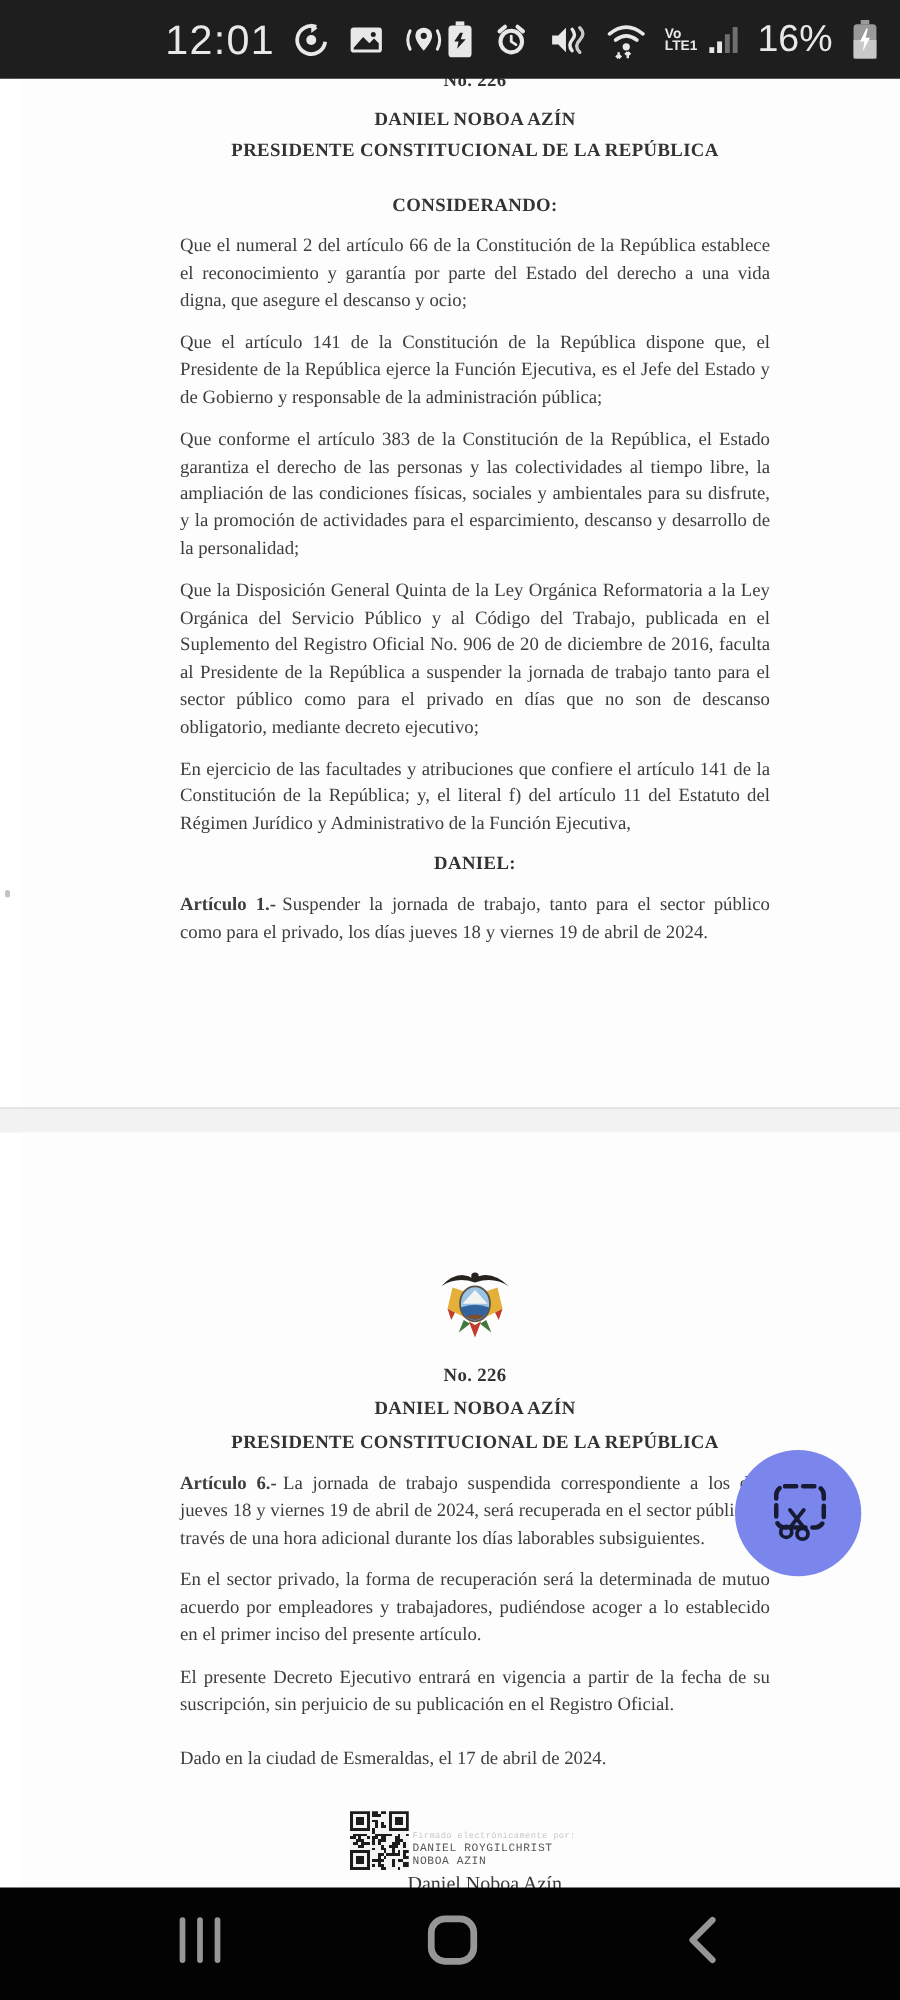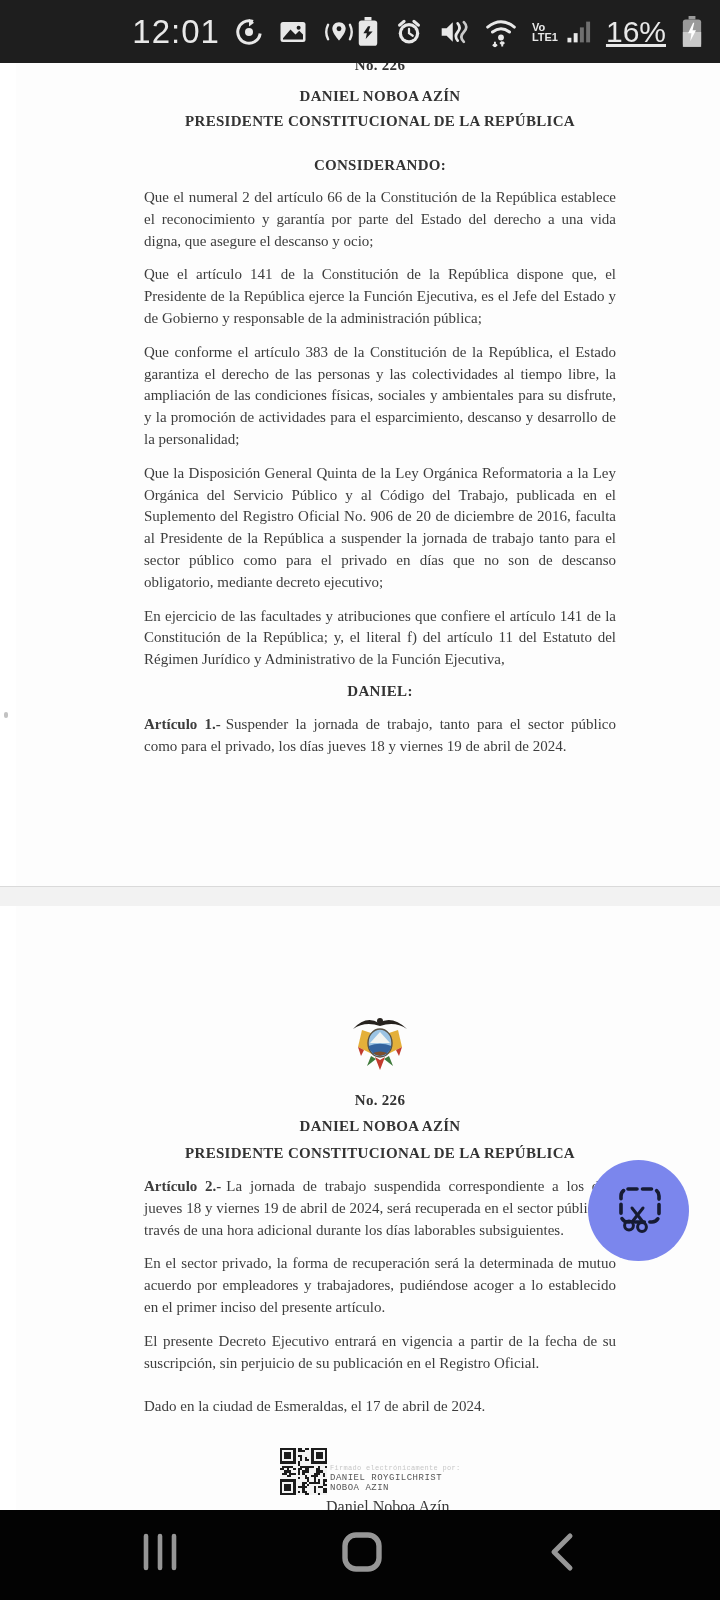--- a/index.html
+++ b/index.html
@@ -13,21 +13,21 @@
   .status-bar{
     position:absolute;top:0;left:0;width:720px;height:63px;
     background:#1e1e1e;z-index:30;display:flex;align-items:center;
     justify-content:flex-end;padding:0 16px 0 96px;
     color:#e8e8e8;font-family:"Liberation Sans","DejaVu Sans",sans-serif;
   }
   .sb-left,.sb-right{display:flex;align-items:center;gap:14px;}
   .sb-time{font-size:33px;font-weight:400;letter-spacing:1px;}
   .sb-ico{display:flex;align-items:center;}
   .volte{display:flex;flex-direction:column;line-height:10px;font-size:11px;font-weight:700;margin-right:-6px;}
-  .sb-pct{font-size:30px;text-decoration:underline;}
+  .sb-pct{font-size:30px;}
   
   .page{position:absolute;left:16px;width:720px;background:#fdfdfd;color:#3a3a3a;}
   .page1{top:63px;height:823px;padding:0 120px 0 128px;}
   .page-gap{position:absolute;top:886px;left:0;width:720px;height:20px;
     background:#f2f2f2;border-top:1px solid #dadada;}
   .page2{top:906px;height:604px;padding:0 120px 0 128px;}
   .c{text-align:center;}
   .doc-h{font-size:15px;font-weight:700;letter-spacing:.3px;color:#333;}
   .para{font-size:15px;line-height:21.8px;text-align:justify;color:#3d3d3d;margin:0 0 12px 0;}
   .art-label{font-weight:700;margin-right:5px;}
@@ -191,21 +191,21 @@
           <path d="M22 41 A12 14 0 0 0 36 41 Q29 38 22 41 Z" fill="#7d4f2c"></path>
           <polygon points="24,45 29,58 34,45 29,48" fill="#c23b2e"></polygon>
           <polygon points="20,44 16,54 25,47" fill="#3f7a3a"></polygon>
           <polygon points="38,44 42,54 33,47" fill="#3f7a3a"></polygon>
         </svg>
       </span>
     </div>
     <div class="c doc-h no226-p2">No. 226</div>
     <div class="c doc-h name-p2">DANIEL NOBOA AZÍN</div>
     <div class="c doc-h title-p2">PRESIDENTE CONSTITUCIONAL DE LA REPÚBLICA</div>
-    <p class="para art2"><b class="art-label">Artículo 2.-</b><span>La jornada de trabajo suspendida correspondiente a los días jueves 18 y viernes 19 de abril de 2024, será recuperada en el sector público, a través de una hora adicional durante los días laborables subsiguientes.</span></p>
+    <p class="para art2"><b class="art-label">Artículo 6.-</b><span>La jornada de trabajo suspendida correspondiente a los días jueves 18 y viernes 19 de abril de 2024, será recuperada en el sector público, a través de una hora adicional durante los días laborables subsiguientes.</span></p>
     <p class="para">En el sector privado, la forma de recuperación será la determinada de mutuo acuerdo por empleadores y trabajadores, pudiéndose acoger a lo establecido en el primer inciso del presente artículo.</p>
     <p class="para">El presente Decreto Ejecutivo entrará en vigencia a partir de la fecha de su suscripción, sin perjuicio de su publicación en el Registro Oficial.</p>
     <p class="para" style="margin-top:22px">Dado en la ciudad de Esmeraldas, el 17 de abril de 2024.</p>
 
     <div class="sig-wrap">
       <span class="qr">
         <svg id="qr-svg" width="47" height="47" viewBox="0 0 21 21" shape-rendering="crispEdges">
             <rect x="0" y="0" width="21" height="21" fill="#f4f4f4"></rect>
             <rect x="8" y="0" width="1" height="1" fill="#1c1c1c"></rect>
             <rect x="9" y="0" width="1" height="1" fill="#1c1c1c"></rect>

